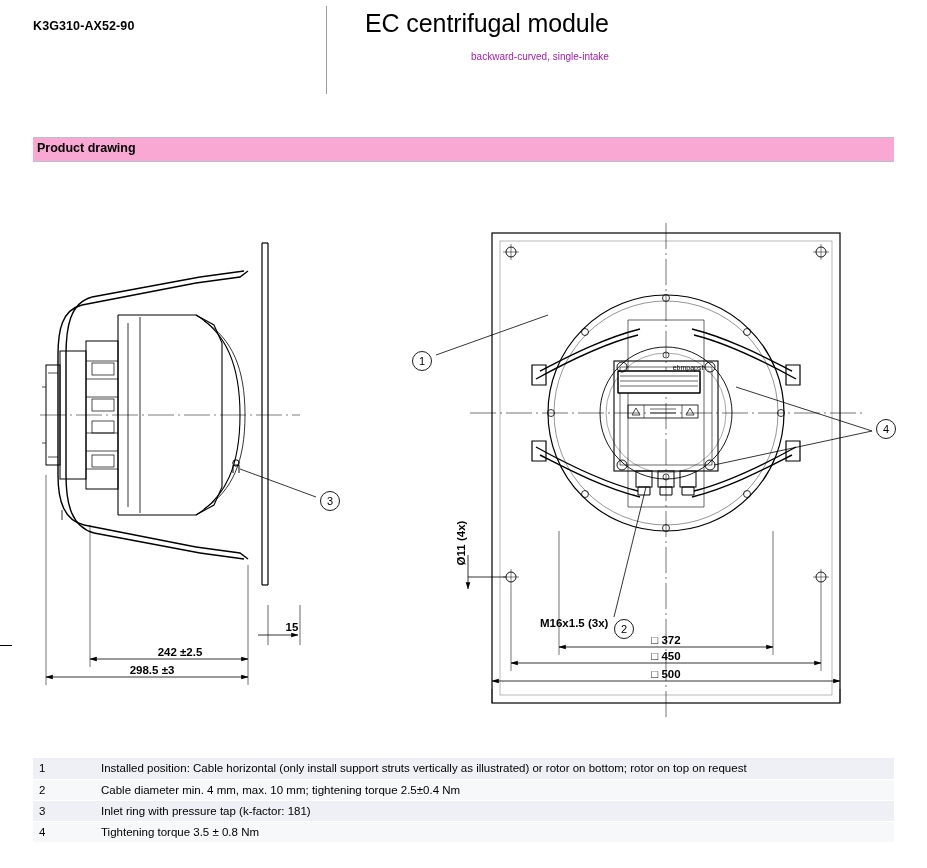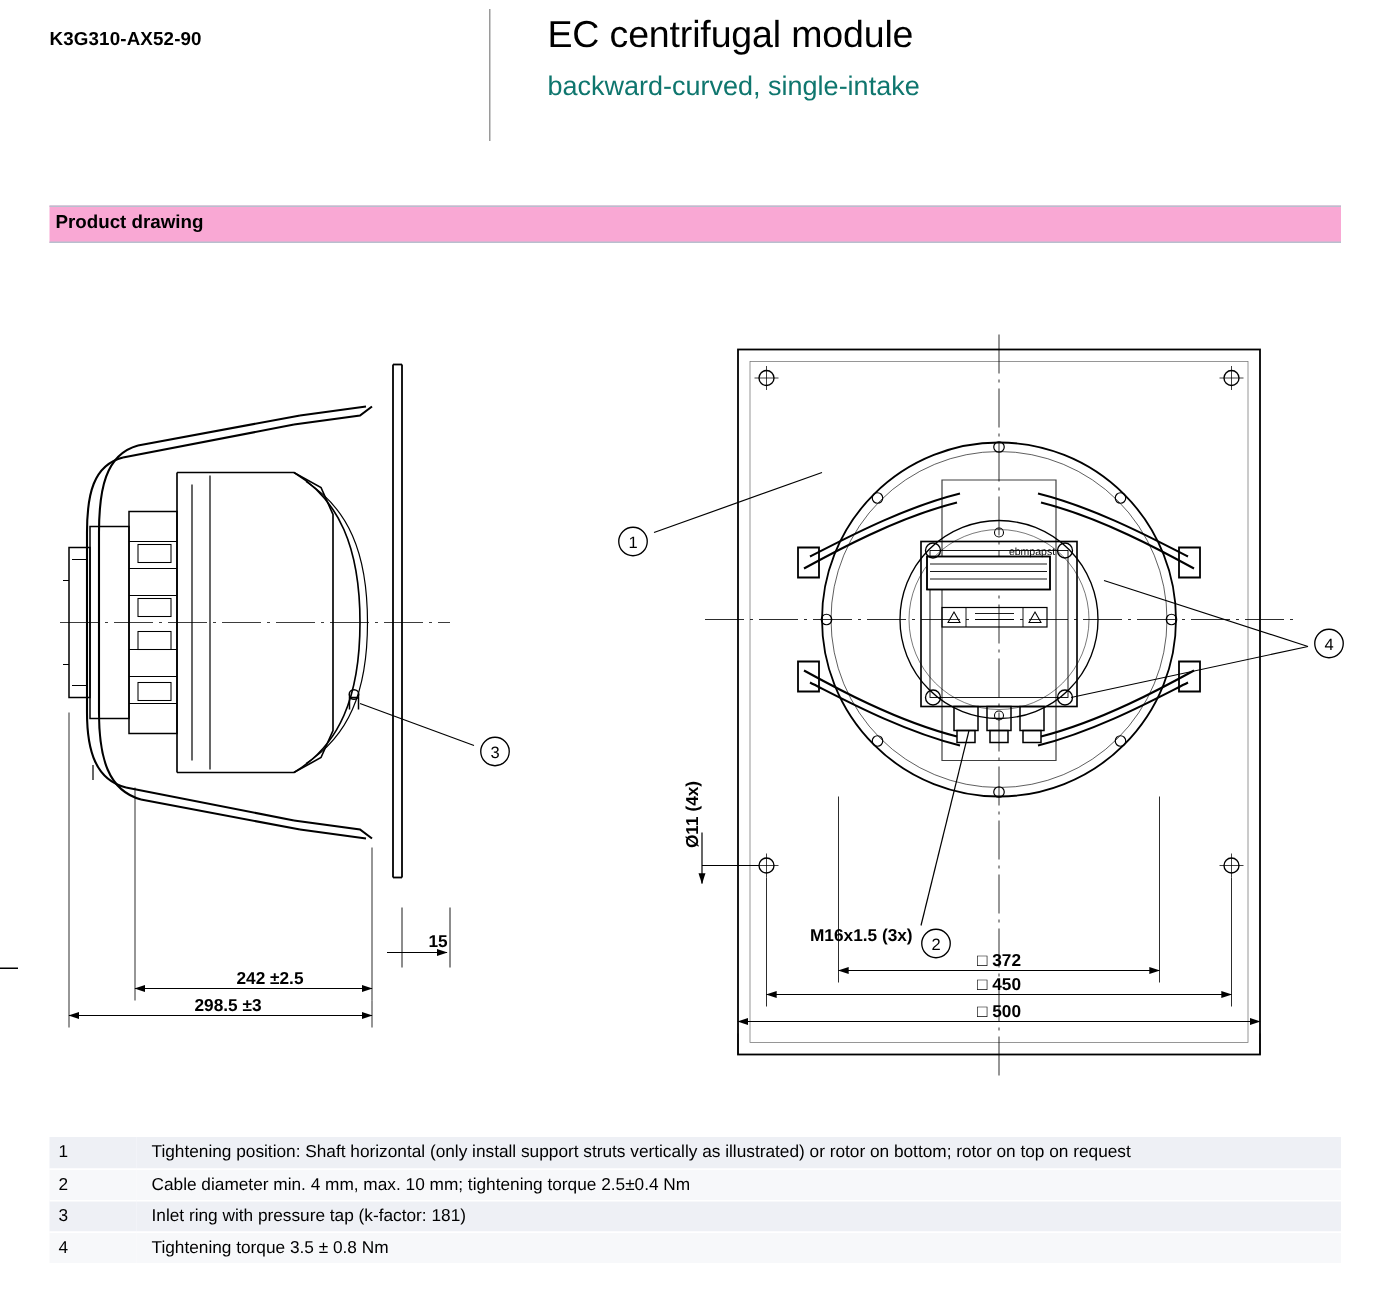--- a/index.html
+++ b/index.html
@@ -13,20 +13,21 @@
     font-family: "Liberation Sans", sans-serif;
     color: #000000;
     position: relative;
     overflow: hidden;
   }
 
   
   .header {
     position: relative;
     height: 118px;
+    text-align: right;
   }
   .model-code {
     position: absolute;
     left: 33px;
     top: 19px;
     font-size: 12.5px;
     font-weight: bold;
     letter-spacing: 0.1px;
   }
   .header-divider {
@@ -42,24 +43,24 @@
     left: 365px;
     top: 8px;
   }
   .main-title {
     font-size: 25px;
     font-weight: normal;
     line-height: 30px;
     letter-spacing: -0.1px;
   }
   .subtitle {
-    font-size: 18px;
+    font-size: 10px;
     line-height: 22px;
     margin-top: 8px;
-    color: #0f766e;
+    color: #a21caf;
   }
 
   
   .section-bar {
     position: absolute;
     left: 33px;
     top: 137px;
     width: 861px;
     height: 23px;
     background: #f9a8d4;
@@ -371,21 +372,21 @@
       <text x="666" y="513" font-family="Liberation Sans, sans-serif" font-size="11.5" font-weight="bold" text-anchor="middle" fill="#000" stroke="none">□ 500</text>
     </g>
   </g>
 </svg>
 </div>
 
 <table class="notes">
   <tbody>
     <tr>
       <td class="num">1</td>
-      <td class="txt">Tightening position: Shaft horizontal (only install support struts vertically as illustrated) or rotor on bottom; rotor on top on request</td>
+      <td class="txt">Installed position: Cable horizontal (only install support struts vertically as illustrated) or rotor on bottom; rotor on top on request</td>
     </tr>
     <tr>
       <td class="num">2</td>
       <td class="txt">Cable diameter min. 4 mm, max. 10 mm; tightening torque 2.5±0.4 Nm</td>
     </tr>
     <tr>
       <td class="num">3</td>
       <td class="txt">Inlet ring with pressure tap (k-factor: 181)</td>
     </tr>
     <tr>

